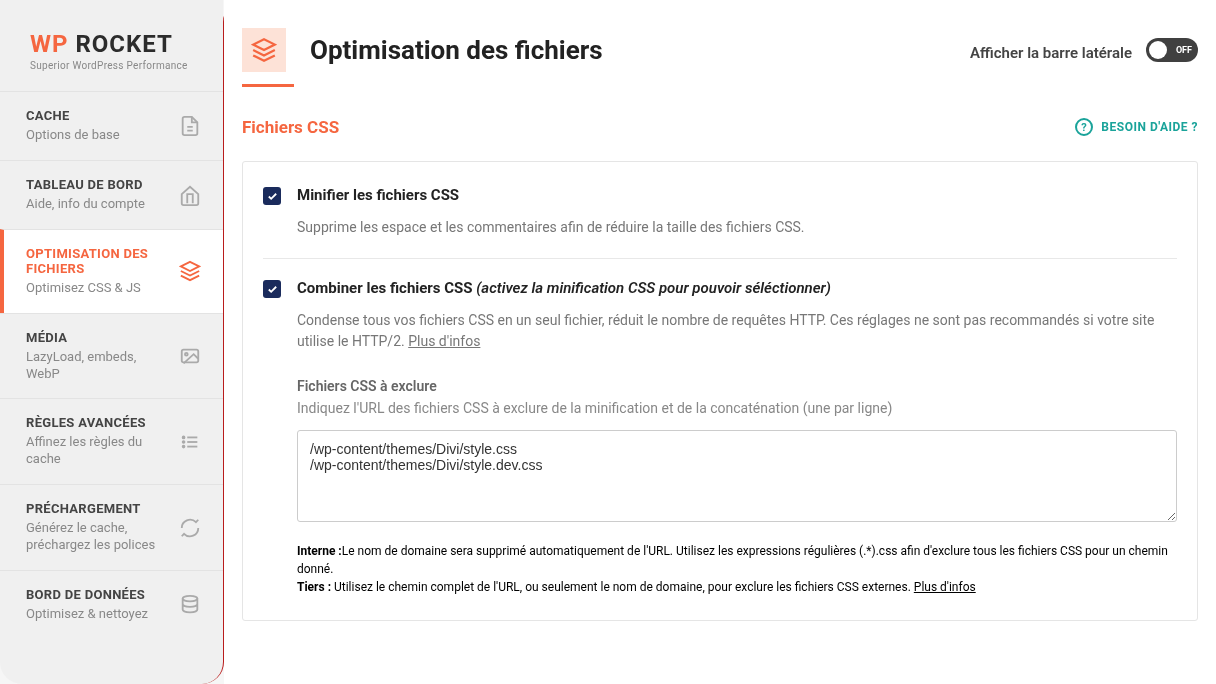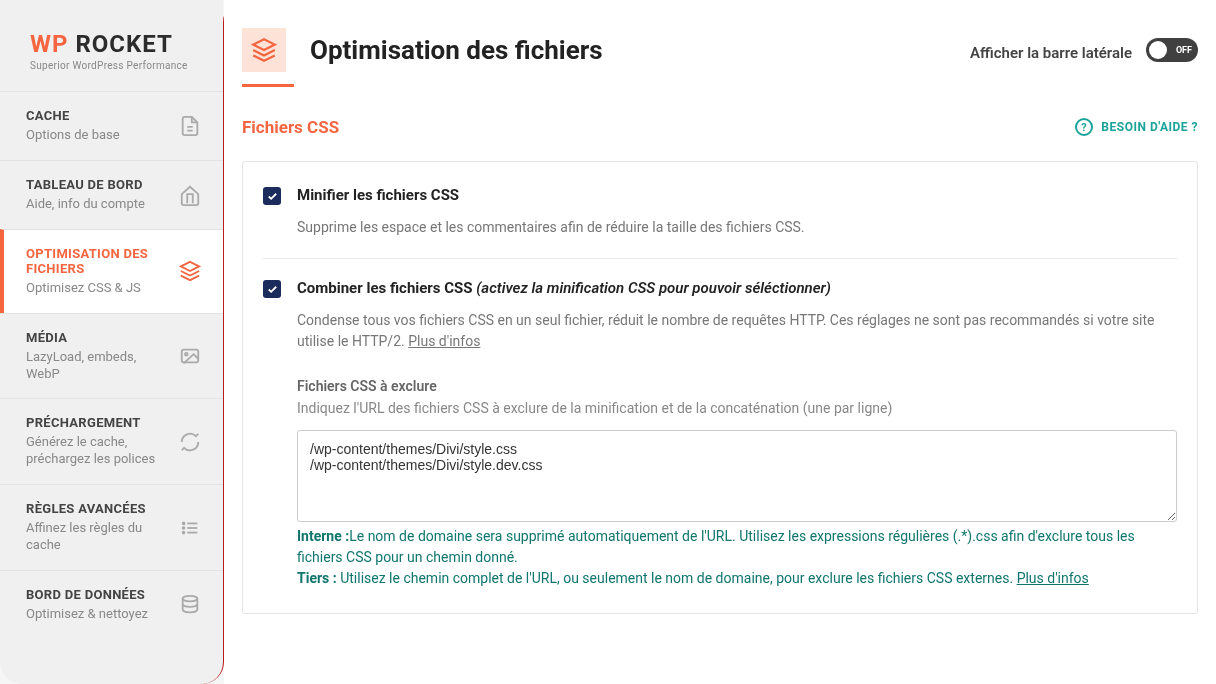--- a/index.html
+++ b/index.html
@@ -41,21 +41,21 @@
 .checkbox svg { width: 11px; height: 11px; color: #fff; }
 .option-body { flex: 1; }
 .option-title { font-size: 15px; font-weight: 700; color: #222; }
 .option-title .suffix { font-style: italic; font-weight: 600; }
 .option-desc { font-size: 14px; color: #777; margin-top: 13px; line-height: 1.5; }
 .option-desc .link { text-decoration: underline; color: #777; cursor: pointer; }
 .exclude-block { margin-top: 26px; }
 .exclude-title { font-size: 14px; font-weight: 600; color: #666; }
 .exclude-sub { font-size: 14px; color: #888; margin-top: 6px; }
 .exclude-textarea { width: 100%; height: 92px; margin-top: 14px; border: 1px solid #ccc; border-radius: 3px; padding: 10px 12px; font-family: Liberation Sans, sans-serif; font-size: 14px; color: #333; resize: both; }
-.notes { font-size: 14px; color: #0f766e; line-height: 1.5; }
+.notes { margin-top: 16px; font-size: 12px; color: #000000; line-height: 1.5; }
 .notes b { font-weight: 700; }
 .notes .u { text-decoration: underline; cursor: pointer; }
 </style>
 </head>
 <body>
 
 <div class="app">
   <div class="sidebar">
     <div class="logo">
       <div class="logo-text"><span class="wp">WP</span><span> ROCKET</span></div>
@@ -94,43 +94,43 @@
       </div>
       <div class="nav-item">
         <div class="labels">
             <div class="title">MÉDIA</div>
             <div class="sub">LazyLoad, embeds, WebP</div>
           </div>
         <svg class="icon" viewBox="0 0 24 24" fill="none" stroke="currentColor" stroke-width="2">
             <rect x="3" y="5" width="18" height="14" rx="2"></rect>
             <circle cx="8" cy="10" r="1.5"></circle>
             <path d="M21 15l-5-5L5 20"></path>
-          </svg>
-      </div>
-      <div class="nav-item">
-        <div class="labels">
-            <div class="title">PRÉCHARGEMENT</div>
-            <div class="sub">Générez le cache, préchargez les polices</div>
-          </div>
-        <svg class="icon" viewBox="0 0 24 24" fill="none" stroke="currentColor" stroke-width="2">
-            <path d="M21 12a9 9 0 01-15.5 6.3L3 21M3 12a9 9 0 0115.5-6.3L21 3"></path>
           </svg>
       </div>
       <div class="nav-item">
         <div class="labels">
             <div class="title">RÈGLES AVANCÉES</div>
             <div class="sub">Affinez les règles du cache</div>
           </div>
         <svg class="icon" viewBox="0 0 24 24" fill="none" stroke="currentColor" stroke-width="2">
             <circle cx="5" cy="7" r="1"></circle>
             <line x1="9" y1="7" x2="20" y2="7"></line>
             <circle cx="5" cy="12" r="1"></circle>
             <line x1="9" y1="12" x2="20" y2="12"></line>
             <circle cx="5" cy="17" r="1"></circle>
             <line x1="9" y1="17" x2="20" y2="17"></line>
+          </svg>
+      </div>
+      <div class="nav-item">
+        <div class="labels">
+            <div class="title">PRÉCHARGEMENT</div>
+            <div class="sub">Générez le cache, préchargez les polices</div>
+          </div>
+        <svg class="icon" viewBox="0 0 24 24" fill="none" stroke="currentColor" stroke-width="2">
+            <path d="M21 12a9 9 0 01-15.5 6.3L3 21M3 12a9 9 0 0115.5-6.3L21 3"></path>
           </svg>
       </div>
       <div class="nav-item">
         <div class="labels">
             <div class="title">BORD DE DONNÉES</div>
             <div class="sub">Optimisez &amp; nettoyez</div>
           </div>
         <svg class="icon" viewBox="0 0 24 24" fill="none" stroke="currentColor" stroke-width="2">
             <ellipse cx="12" cy="5" rx="8" ry="3"></ellipse>
             <path d="M4 5v6c0 1.7 3.6 3 8 3s8-1.3 8-3V5M4 11v6c0 1.7 3.6 3 8 3s8-1.3 8-3v-6"></path>

